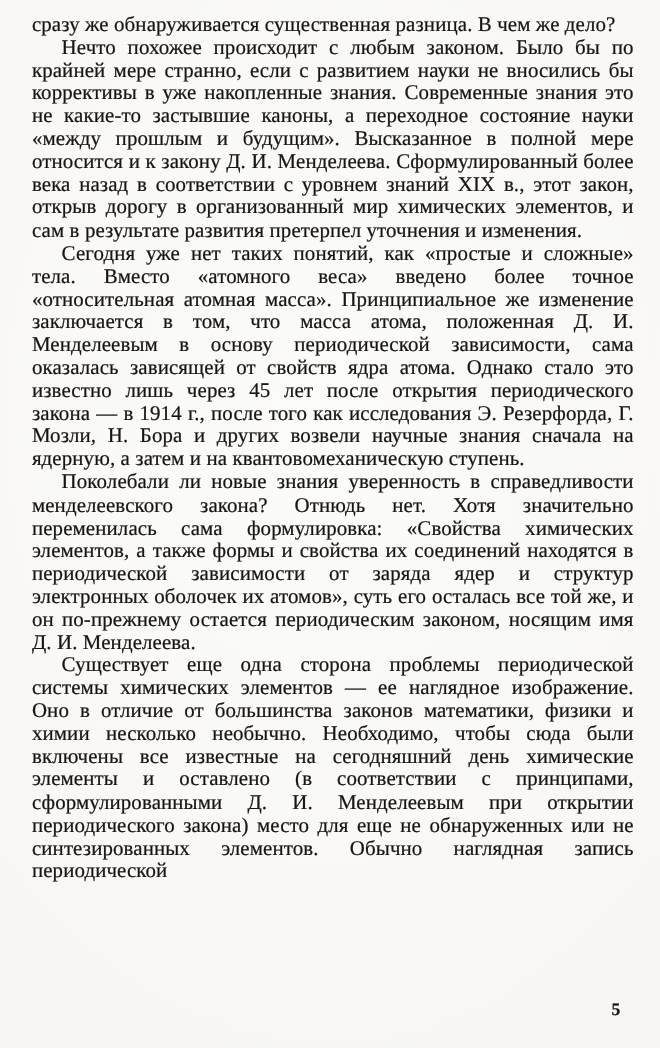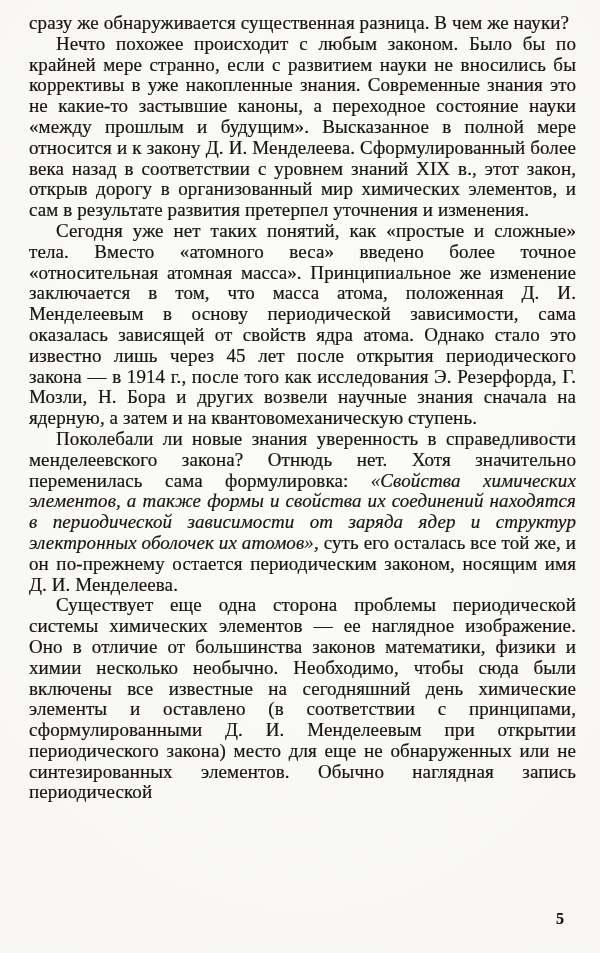--- a/index.html
+++ b/index.html
@@ -34,36 +34,35 @@
     -webkit-text-stroke: 0.2px #171513;
   }
   .text-column p {
     margin: 0;
     padding: 0;
   }
   .indent {
     text-indent: 27px;
   }
   .law-quote {
-    font-style: italic;
   }
   .page-number {
     position: absolute;
     left: 556px;
     top: 910px;
     font-size: 16px;
     font-weight: bold;
     -webkit-text-stroke: 0.2px #171513;
   }
 </style>
 </head>
 <body>
 
 <div class="scan-page">
   <div class="text-column">
-    <p>сразу же обнаруживается существенная разница. В чем же науки?</p>
+    <p>сразу же обнаруживается существенная разница. В чем же дело?</p>
     <p class="indent">Нечто похожее происходит с любым законом. Было бы по крайней мере странно, если с развитием науки не вносились бы коррективы в уже накопленные знания. Современные знания это не какие-то застывшие каноны, а переходное состояние науки «между прошлым и будущим». Высказанное в полной мере относится и к закону Д. И. Менделеева. Сформулированный более века назад в соответствии с уровнем знаний XIX в., этот закон, открыв дорогу в организованный мир химических элементов, и сам в результате развития претерпел уточнения и изменения.</p>
     <p class="indent">Сегодня уже нет таких понятий, как «простые и сложные» тела. Вместо «атомного веса» введено более точное «относительная атомная масса». Принципиальное же изменение заключается в том, что масса атома, положенная Д. И. Менделеевым в основу периодической зависимости, сама оказалась зависящей от свойств ядра атома. Однако стало это известно лишь через 45 лет после открытия периодического закона — в 1914 г., после того как исследования Э. Резерфорда, Г. Мозли, Н. Бора и других возвели научные знания сначала на ядерную, а затем и на квантовомеханическую ступень.</p>
     <p class="indent"><span>Поколебали ли новые знания уверенность в справедливости менделеевского закона? Отнюдь нет. Хотя значительно переменилась сама формулировка: </span><span class="law-quote">«Свойства химических элементов, а также формы и свойства их соединений находятся в периодической зависимости от заряда ядер и структур электронных оболочек их атомов»,</span><span> суть его осталась все той же, и он по-прежнему остается периодическим законом, носящим имя Д. И. Менделеева.</span></p>
     <p class="indent">Существует еще одна сторона проблемы периодической системы химических элементов — ее наглядное изображение. Оно в отличие от большинства законов математики, физики и химии несколько необычно. Необходимо, чтобы сюда были включены все известные на сегодняшний день химические элементы и оставлено (в соответствии с принципами, сформулированными Д. И. Менделеевым при открытии периодического закона) место для еще не обнаруженных или не синтезированных элементов. Обычно наглядная запись периодической</p>
   </div>
   <div class="page-number">5</div>
 </div>
 
 </body></html>

